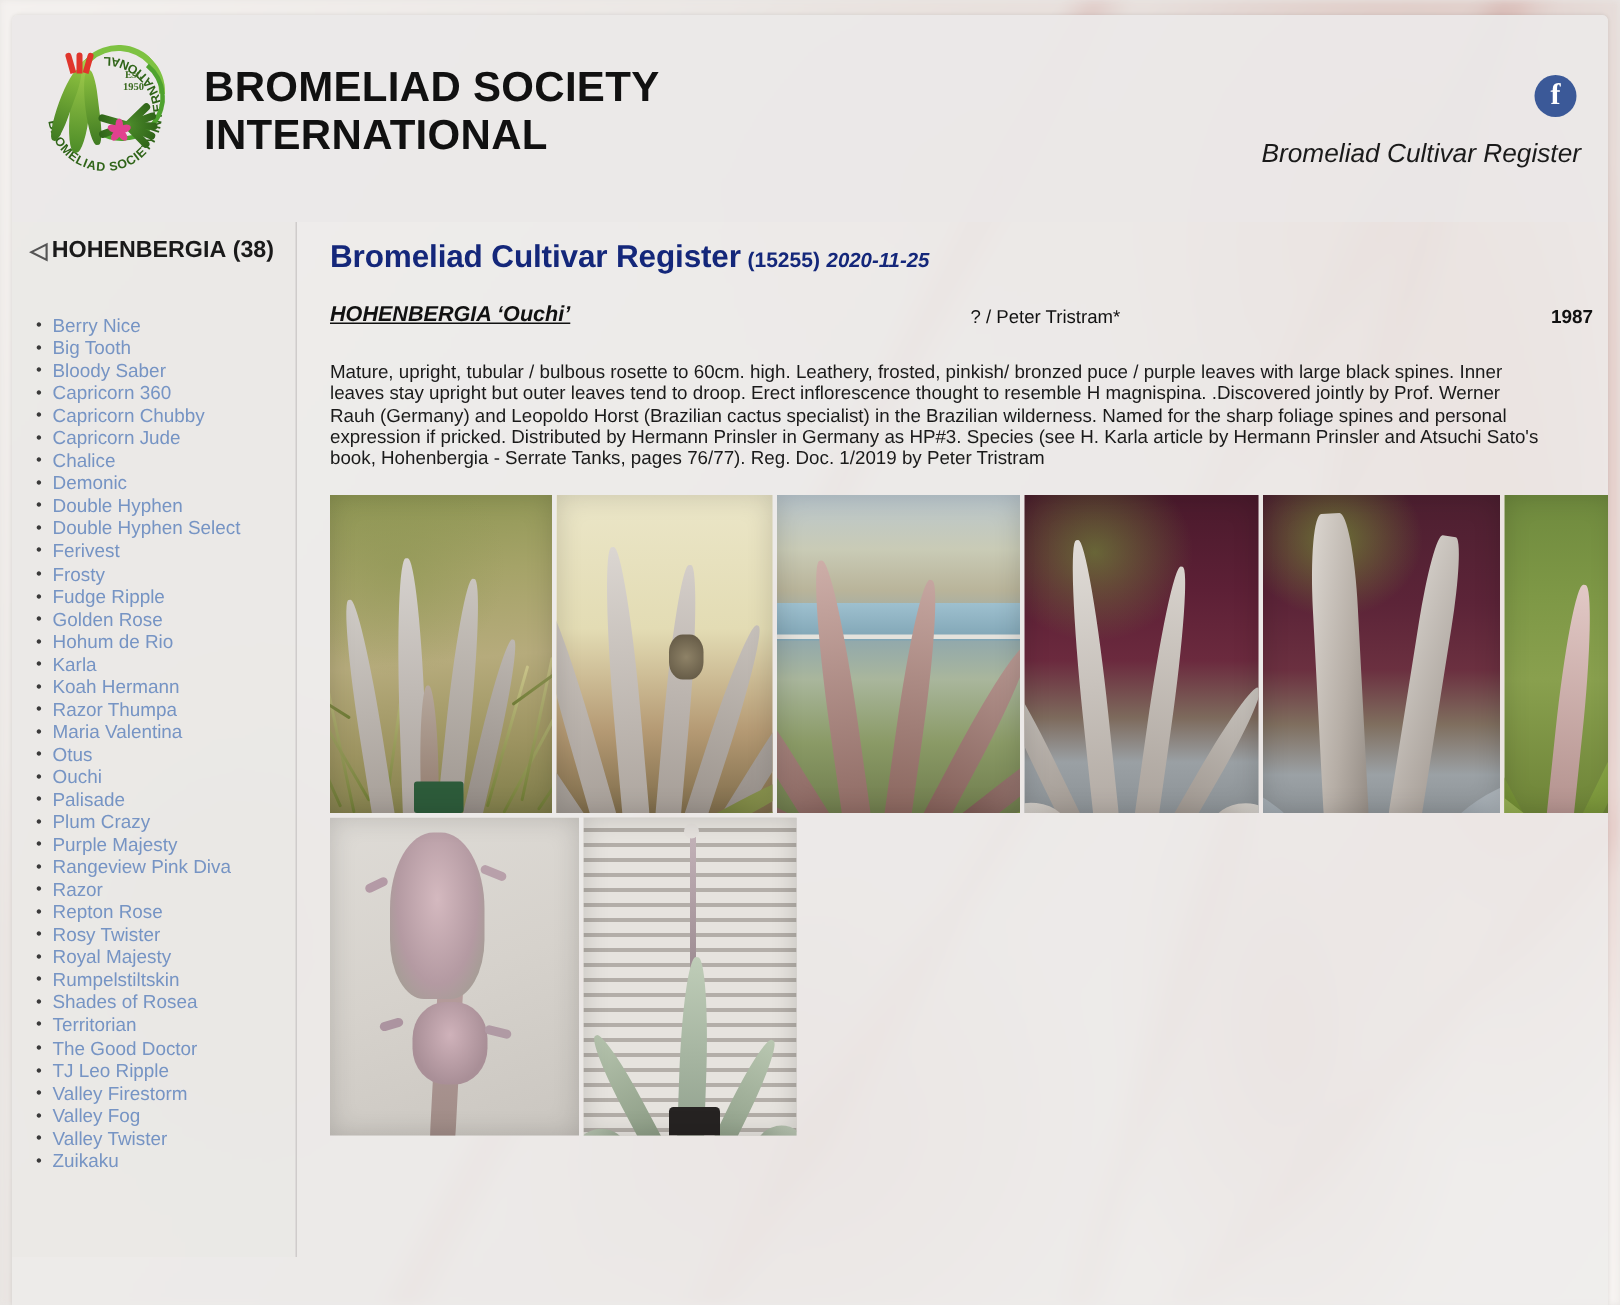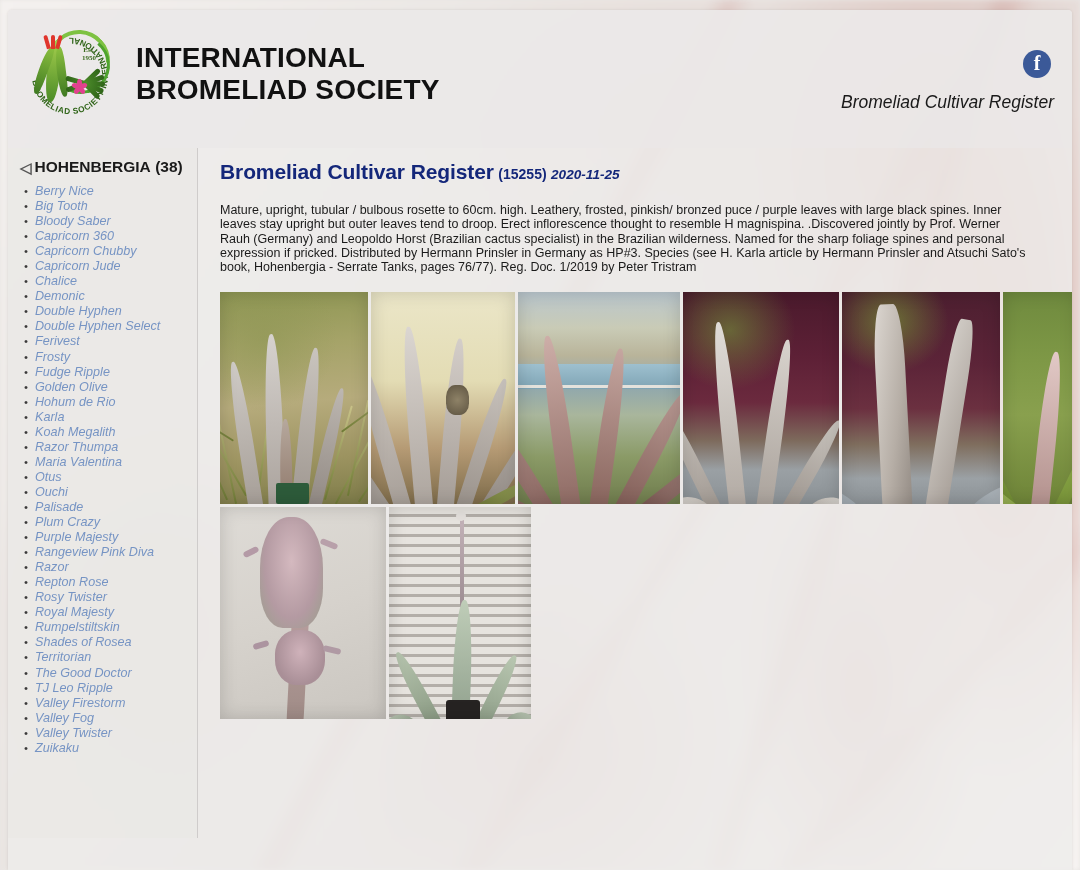--- a/index.html
+++ b/index.html
@@ -241,23 +241,22 @@
   }
   .back-arrow {
     display: inline-block;
     margin-right: 3px;
     line-height: 1;
     font-size: 15px;
     color: #555;
   }
   #side-list {
     list-style: none;
-    margin: 8px 0 0 0;
+    margin: 34px 0 0 0;
     padding: 0 0 0 27px;
-    font-style: italic;
   }
   #side-list li {
     position: relative;
     font-size: 12.6px;
     color: #7694c4;
     line-height: 15.05px;
     white-space: nowrap;
   }
   #side-list li::before {
     content: "\2022";
@@ -456,22 +455,22 @@
             <i></i>
             <i></i>
             <i></i>
           </div>
         <div class="seal-est">
           <span>Est.</span><br>
           <span>1950</span>
         </div>
       </div>
       <div id="brand-name">
+        <div>BROMELIAD SOCIETY</div>
         <div>INTERNATIONAL</div>
-        <div>BROMELIAD SOCIETY</div>
       </div>
     </div>
 
     <div id="header-right">
       <span class="fb">f</span>
       <div id="reg-subtitle">Bromeliad Cultivar Register</div>
     </div>
   </div>
 
 
@@ -491,24 +490,24 @@
           <li><span>Capricorn 360</span></li>
           <li><span>Capricorn Chubby</span></li>
           <li><span>Capricorn Jude</span></li>
           <li><span>Chalice</span></li>
           <li><span>Demonic</span></li>
           <li><span>Double Hyphen</span></li>
           <li><span>Double Hyphen Select</span></li>
           <li><span>Ferivest</span></li>
           <li><span>Frosty</span></li>
           <li><span>Fudge Ripple</span></li>
-          <li><span>Golden Olive</span></li>
+          <li><span>Golden Rose</span></li>
           <li><span>Hohum de Rio</span></li>
           <li><span>Karla</span></li>
-          <li><span>Koah Megalith</span></li>
+          <li><span>Koah Hermann</span></li>
           <li><span>Razor Thumpa</span></li>
           <li><span>Maria Valentina</span></li>
           <li><span>Otus</span></li>
           <li><span>Ouchi</span></li>
           <li><span>Palisade</span></li>
           <li><span>Plum Crazy</span></li>
           <li><span>Purple Majesty</span></li>
           <li><span>Rangeview Pink Diva</span></li>
           <li><span>Razor</span></li>
           <li><span>Repton Rose</span></li>
@@ -527,20 +526,25 @@
     </div>
 
     <div id="main">
 
       <div id="reg-title-line">
         <span id="reg-title">Bromeliad Cultivar Register</span>
         <span id="reg-count">(15255)</span>
         <span id="reg-date">2020-11-25</span>
       </div>
 
+      <div id="cv-row">
+        <span id="cv-name">HOHENBERGIA ‘Ouchi’</span>
+        <span id="cv-breeder">? / Peter Tristram*</span>
+        <span id="cv-year">1987</span>
+      </div>
 
       <div id="desc">
         <span>Mature, upright, tubular / bulbous rosette to 60cm. high. Leathery, frosted, pinkish/ bronzed puce / purple leaves with large black spines. Inner leaves stay upright but outer leaves tend to droop. Erect inflorescence thought to resemble H magnispina. .Discovered jointly by Prof. Werner Rauh (Germany) and Leopoldo Horst (Brazilian cactus specialist) in the Brazilian wilderness. Named for the sharp foliage spines and personal expression if pricked. Distributed by Hermann Prinsler in Germany as HP#3. Species (see H. Karla article by Hermann Prinsler and Atsuchi Sato's book, Hohenbergia - Serrate Tanks, pages 76/77). Reg. Doc. 1/2019 by Peter Tristram</span>
       </div>
 
 
       <div id="gallery">
 
         <div class="grow">
 

